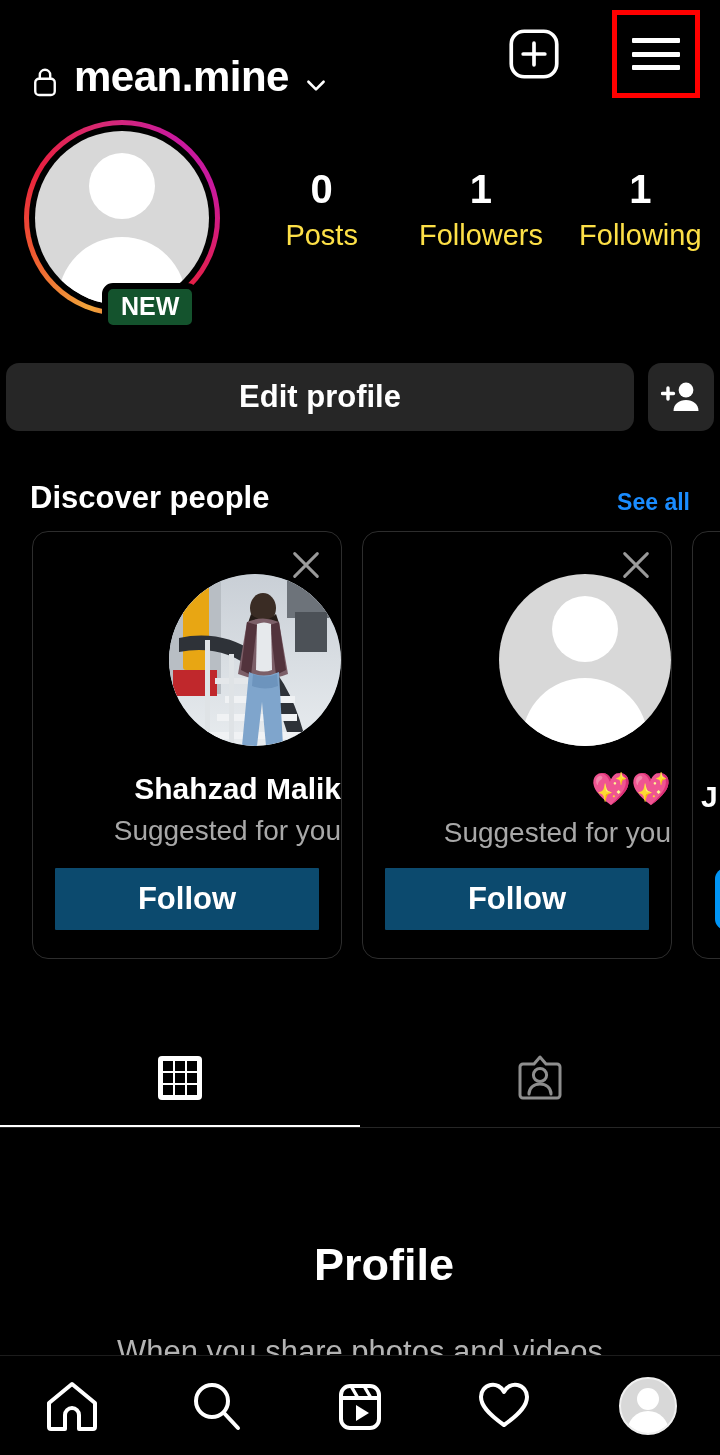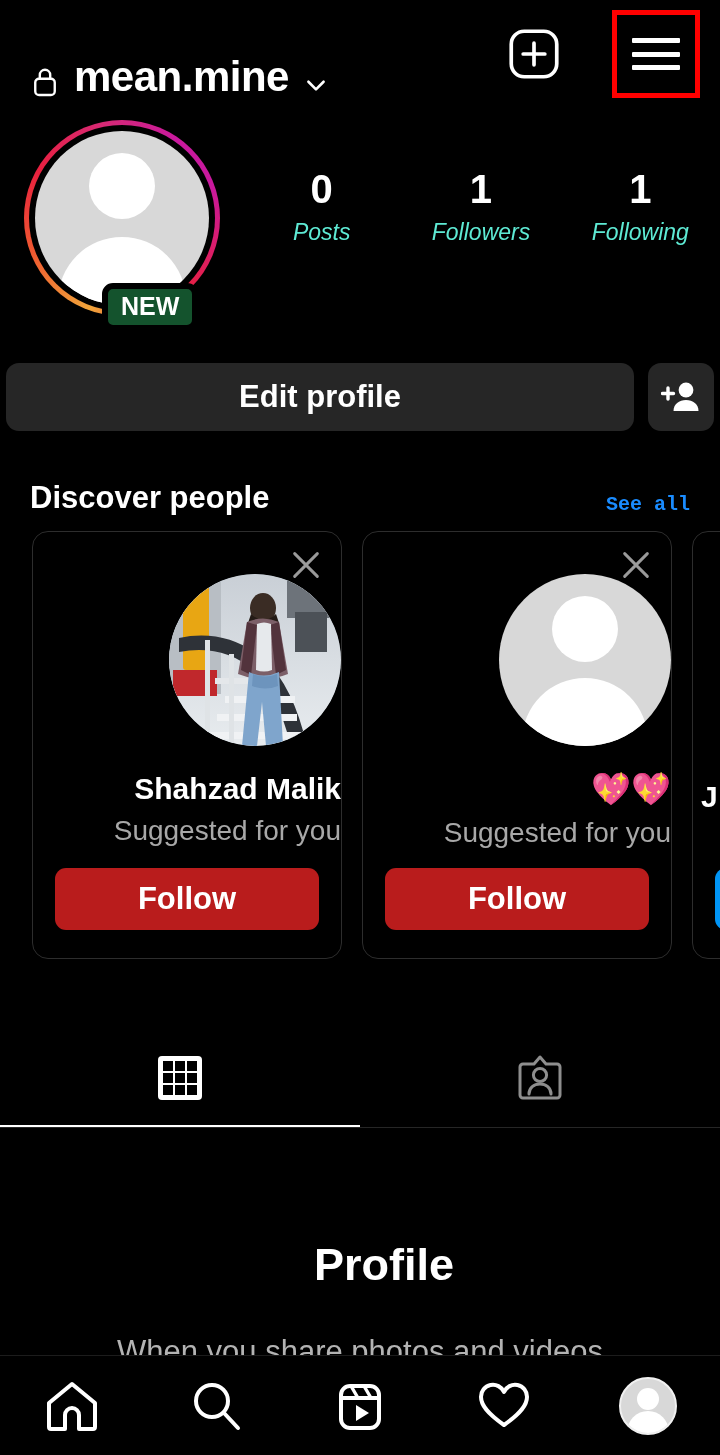--- a/index.html
+++ b/index.html
@@ -64,21 +64,21 @@
   }
   .new-badge {
     position:absolute; left:78px; top:163px; z-index:5;
     background:#14532d; color:#fff; font-size:25px; font-weight:bold;
     padding:4px 13px 6px; border-radius:11px;
     border:6px solid #000; line-height:1.05;
   }
   .stats { display:flex; flex:1; margin-left:22px; margin-top:48px; }
   .stat { flex:1; text-align:center; }
   .stat-num { color:#fff; font-size:40px; font-weight:bold; line-height:1.05; }
-  .stat-lbl { color:#5eead4; font-size:23px; margin-top:10px; line-height:1.1;font-style:italic; }
+  .stat-lbl { color:#fde047; font-size:29px; margin-top:10px; line-height:1.1; }
 
   
   .action-row {
     position:absolute; top:363px; left:0; width:720px; height:68px;
     display:flex; align-items:flex-end; padding:0 6px;
   }
   .edit-profile-btn {
     flex:1; height:68px; background:#262626; border-radius:13px;
     color:#fff; font-size:31px; font-weight:bold;
     display:flex; align-items:center; justify-content:center;
@@ -89,22 +89,22 @@
     border-radius:13px; display:flex; align-items:center; justify-content:center;
     border:none; cursor:pointer;
   }
 
   
   .discover-head {
     position:absolute; top:468px; left:0; width:720px; height:48px;
     display:flex; align-items:flex-end; padding:0 30px;
   }
   .discover-title { color:#fff; font-size:31px; font-weight:bold; }
-  .see-all { margin-left:auto; color:#1a8cff; font-size:20px; font-weight:bold;
-    cursor:pointer;font-family:Liberation Mono, monospace; }
+  .see-all { margin-left:auto; color:#1a8cff; font-size:23px; font-weight:bold;
+    cursor:pointer; }
 
   .cards-rail {
     position:absolute; top:531px; left:0; width:720px; height:430px;
     display:flex; gap:20px; padding-left:32px; overflow:hidden;
   }
   .pcard {
     flex:none; width:310px; height:428px; border:1px solid #2d2d2d;
     border-radius:16px; background:#000; position:relative;
     display:flex; flex-direction:column; align-items:flex-end;
   }
@@ -130,21 +130,21 @@
   }
   .card-name {
     margin-top:26px; color:#fff; font-size:30px; font-weight:bold;
     text-align:center; line-height:1.1; max-width:280px;
     white-space:nowrap; overflow:hidden;
   }
   .card-name.emoji { font-size:32px; font-weight:normal; }
   .card-sub { margin-top:10px; color:#a8a8a8; font-size:28px; text-align:center; }
   .follow-btn {
     position:absolute; left:22px; right:22px; bottom:28px; height:62px;
-    background:#b91c1c; color:#fff; border:none; border-radius:11px;
+    background:#0c4a6e; color:#fff; border:none; border-radius:1px;
     font-size:31px; font-weight:bold; font-family:inherit; cursor:pointer;
   }
   .pcard.partial { width:56px; overflow:hidden; }
   .partial-letter {
     position:absolute; left:8px; top:248px; color:#fff;
     font-size:30px; font-weight:bold;
   }
   .partial-follow {
     position:absolute; left:22px; width:120px; bottom:28px; height:62px;
     background:#0095f6; border:none; border-radius:11px; cursor:pointer;

